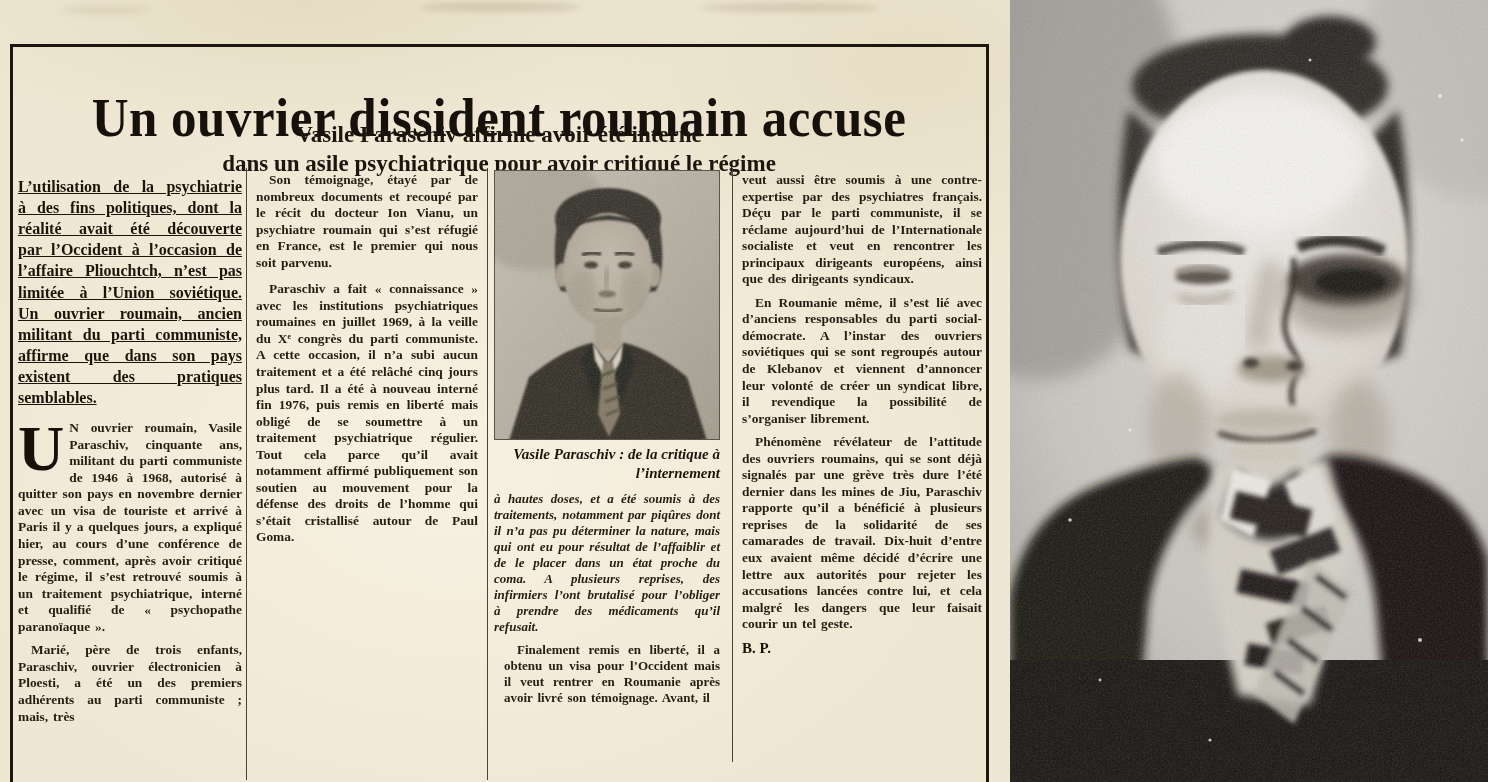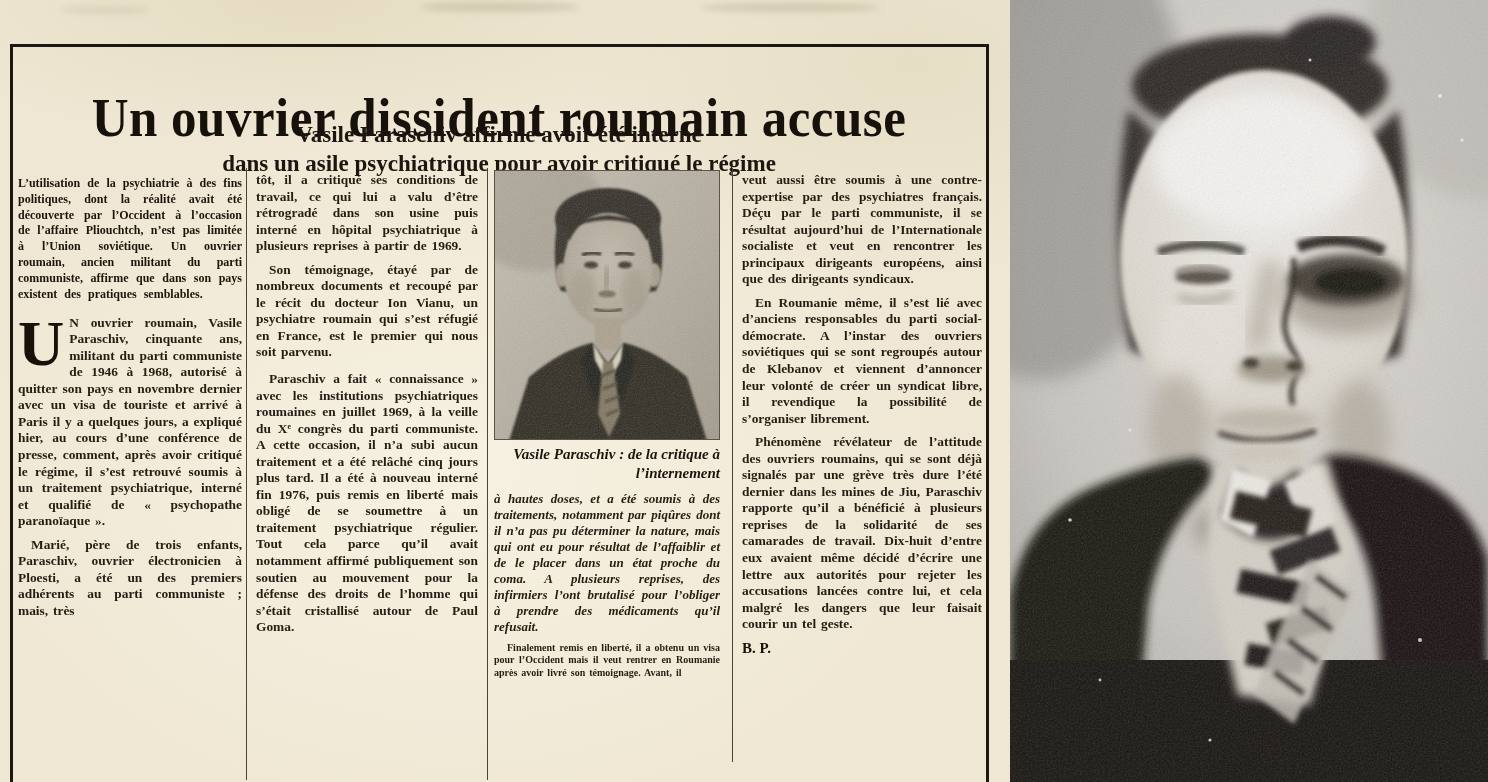--- a/index.html
+++ b/index.html
@@ -31,21 +31,21 @@
   .subhead{position:absolute;left:16px;width:966px;text-align:center;
     font-weight:bold;font-size:23px;color:#1c160f;}
   .subhead.l1{top:122px;}
   .subhead.l2{top:151px;padding-right:70px;}
   
   .vrule{position:absolute;top:168px;width:0;border-left:1.5px solid #4a4336;}
   
   .col{position:absolute;color:#251d12;text-align:justify;}
   .col p{margin:0 0 7px 0;}
   .col p.ind{text-indent:13px;}
-  .lead{font-weight:bold;font-size:12px;line-height:1.32;word-spacing:4px;color:#1d150b;}
+  .lead{font-weight:bold;font-size:16px;line-height:1.32;word-spacing:4px;color:#1d150b;text-decoration:underline;}
   .bodytxt{font-weight:bold;font-size:13.4px;line-height:1.235;word-spacing:1.5px;}
   .dropcap{float:left;font-weight:bold;font-size:64px;line-height:.78;padding:4px 5px 0 0;color:#17110a;}
   .caption{font-weight:bold;font-style:italic;font-size:15px;line-height:1.25;
     text-align:right;color:#1c150d;margin:5px 0 8px 0;}
   .signature{text-align:left;font-weight:bold;font-size:15px;padding-right:6px;color:#17110a;}
   .photo-box{width:226px;height:270px;border:1px solid #5c5448;box-sizing:border-box;overflow:hidden;}
   
   .bigphoto{position:absolute;left:1010px;top:0;width:478px;height:782px;}
   svg{display:block;}
 </style>
@@ -72,21 +72,20 @@
 
   <div class="col" style="left:18px;top:176px;width:224px;">
     <p class="lead">L’utilisation de la psychiatrie à des fins politiques, dont la réalité avait été découverte par l’Occident à l’occasion de l’affaire Pliouchtch, n’est pas limitée à l’Union soviétique. Un ouvrier roumain, ancien militant du parti communiste, affirme que dans son pays existent des pratiques semblables.</p>
     <p class="bodytxt" style="margin-top:12px;">
       <span class="dropcap">U</span><span>N ouvrier roumain, Vasile Paraschiv, cinquante ans, militant du parti communiste de 1946 à 1968, autorisé à quitter son pays en novembre dernier avec un visa de touriste et arrivé à Paris il y a quelques jours, a expliqué hier, au cours d’une conférence de presse, comment, après avoir critiqué le régime, il s’est retrouvé soumis à un traitement psychiatrique, interné et qualifié de « psychopathe paranoïaque ».</span>
     </p>
     <p class="bodytxt ind">Marié, père de trois enfants, Paraschiv, ouvrier électronicien à Ploesti, a été un des premiers adhérents au parti communiste ; mais, très</p>
   </div>
 
   <div class="col" style="left:256px;top:172px;width:222px;">
-    <p class="bodytxt">tôt, il a critiqué ses conditions de travail, ce qui lui a valu d’être rétrogradé dans son usine puis interné en hôpital psychiatrique à plusieurs reprises à partir de 1969.</p>
     <p class="bodytxt ind">Son témoignage, étayé par de nombreux documents et recoupé par le récit du docteur Ion Vianu, un psychiatre roumain qui s’est réfugié en France, est le premier qui nous soit parvenu.</p>
     <p class="bodytxt ind" style="margin-top:10px;">Paraschiv a fait « connaissance » avec les institutions psychiatriques roumaines en juillet 1969, à la veille du Xᵉ congrès du parti communiste. A cette occasion, il n’a subi aucun traitement et a été relâché cinq jours plus tard. Il a été à nouveau interné fin 1976, puis remis en liberté mais obligé de se soumettre à un traitement psychiatrique régulier. Tout cela parce qu’il avait notamment affirmé publiquement son soutien au mouvement pour la défense des droits de l’homme qui s’était cristallisé autour de Paul Goma.</p>
   </div>
 
   <div class="col" style="left:494px;top:170px;width:226px;">
     <div class="photo-box">
       <svg width="226" height="270" viewBox="0 0 226 270">
         <defs>
           <linearGradient id="pbg" x1="0" y1="0" x2="1" y2="1">
             <stop offset="0" stop-color="#c6c0b2"></stop>
@@ -141,25 +140,25 @@
         <path d="M129,172 L113,196 L126,232 L140,190 Z" fill="#1f1b15" filter="url(#pb1)"></path>
 
         <path d="M98,172 L113,197 L128,172 L126,189 L113,213 L100,189 Z" fill="#d9d2bf" filter="url(#pb1)"></path>
         <path d="M108,191 L118,191 L125,243 L114,266 L103,243 Z" fill="#7f755e" filter="url(#pb1)"></path>
         <path d="M106,205 L121,199 M108,218 L123,212 M110,231 L125,225 M111,244 L123,239" stroke="#4e4635" stroke-width="2.5" filter="url(#pb1)"></path>
         <rect width="226" height="270" filter="url(#pnoise)" opacity=".28"></rect>
       </svg>
     </div>
     <div class="caption">Vasile Paraschiv : de la critique à l’internement</div>
     <p class="bodytxt" style="font-size:13px;font-style:italic;">à hautes doses, et a été soumis à des traitements, notamment par piqûres dont il n’a pas pu déterminer la nature, mais qui ont eu pour résultat de l’affaiblir et de le placer dans un état proche du coma. A plusieurs reprises, des infirmiers l’ont brutalisé pour l’obliger à prendre des médicaments qu’il refusait.</p>
-    <p class="bodytxt ind" style="font-size:10px;">Finalement remis en liberté, il a obtenu un visa pour l’Occident mais il veut rentrer en Roumanie après avoir livré son témoignage. Avant, il</p>
+    <p class="bodytxt ind" style="font-size:13px;margin-left:10px;">Finalement remis en liberté, il a obtenu un visa pour l’Occident mais il veut rentrer en Roumanie après avoir livré son témoignage. Avant, il</p>
   </div>
 
   <div class="col" style="left:742px;top:172px;width:240px;">
-    <p class="bodytxt">veut aussi être soumis à une contre-expertise par des psychiatres français. Déçu par le parti communiste, il se résultat aujourd’hui de l’Internationale socialiste et veut en rencontrer les principaux dirigeants européens, ainsi que des dirigeants syndicaux.</p>
+    <p class="bodytxt">veut aussi être soumis à une contre-expertise par des psychiatres français. Déçu par le parti communiste, il se réclame aujourd’hui de l’Internationale socialiste et veut en rencontrer les principaux dirigeants européens, ainsi que des dirigeants syndicaux.</p>
     <p class="bodytxt ind">En Roumanie même, il s’est lié avec d’anciens responsables du parti social-démocrate. A l’instar des ouvriers soviétiques qui se sont regroupés autour de Klebanov et viennent d’annoncer leur volonté de créer un syndicat libre, il revendique la possibilité de s’organiser librement.</p>
     <p class="bodytxt ind">Phénomène révélateur de l’attitude des ouvriers roumains, qui se sont déjà signalés par une grève très dure l’été dernier dans les mines de Jiu, Paraschiv rapporte qu’il a bénéficié à plusieurs reprises de la solidarité de ses camarades de travail. Dix-huit d’entre eux avaient même décidé d’écrire une lettre aux autorités pour rejeter les accusations lancées contre lui, et cela malgré les dangers que leur faisait courir un tel geste.</p>
     <div class="signature">B. P.</div>
   </div>
 </div>
 
 <div class="bigphoto">
   <svg width="478" height="782" viewBox="0 0 478 782">
     <defs>
       <radialGradient id="gbg" cx=".58" cy=".3" r=".9">

